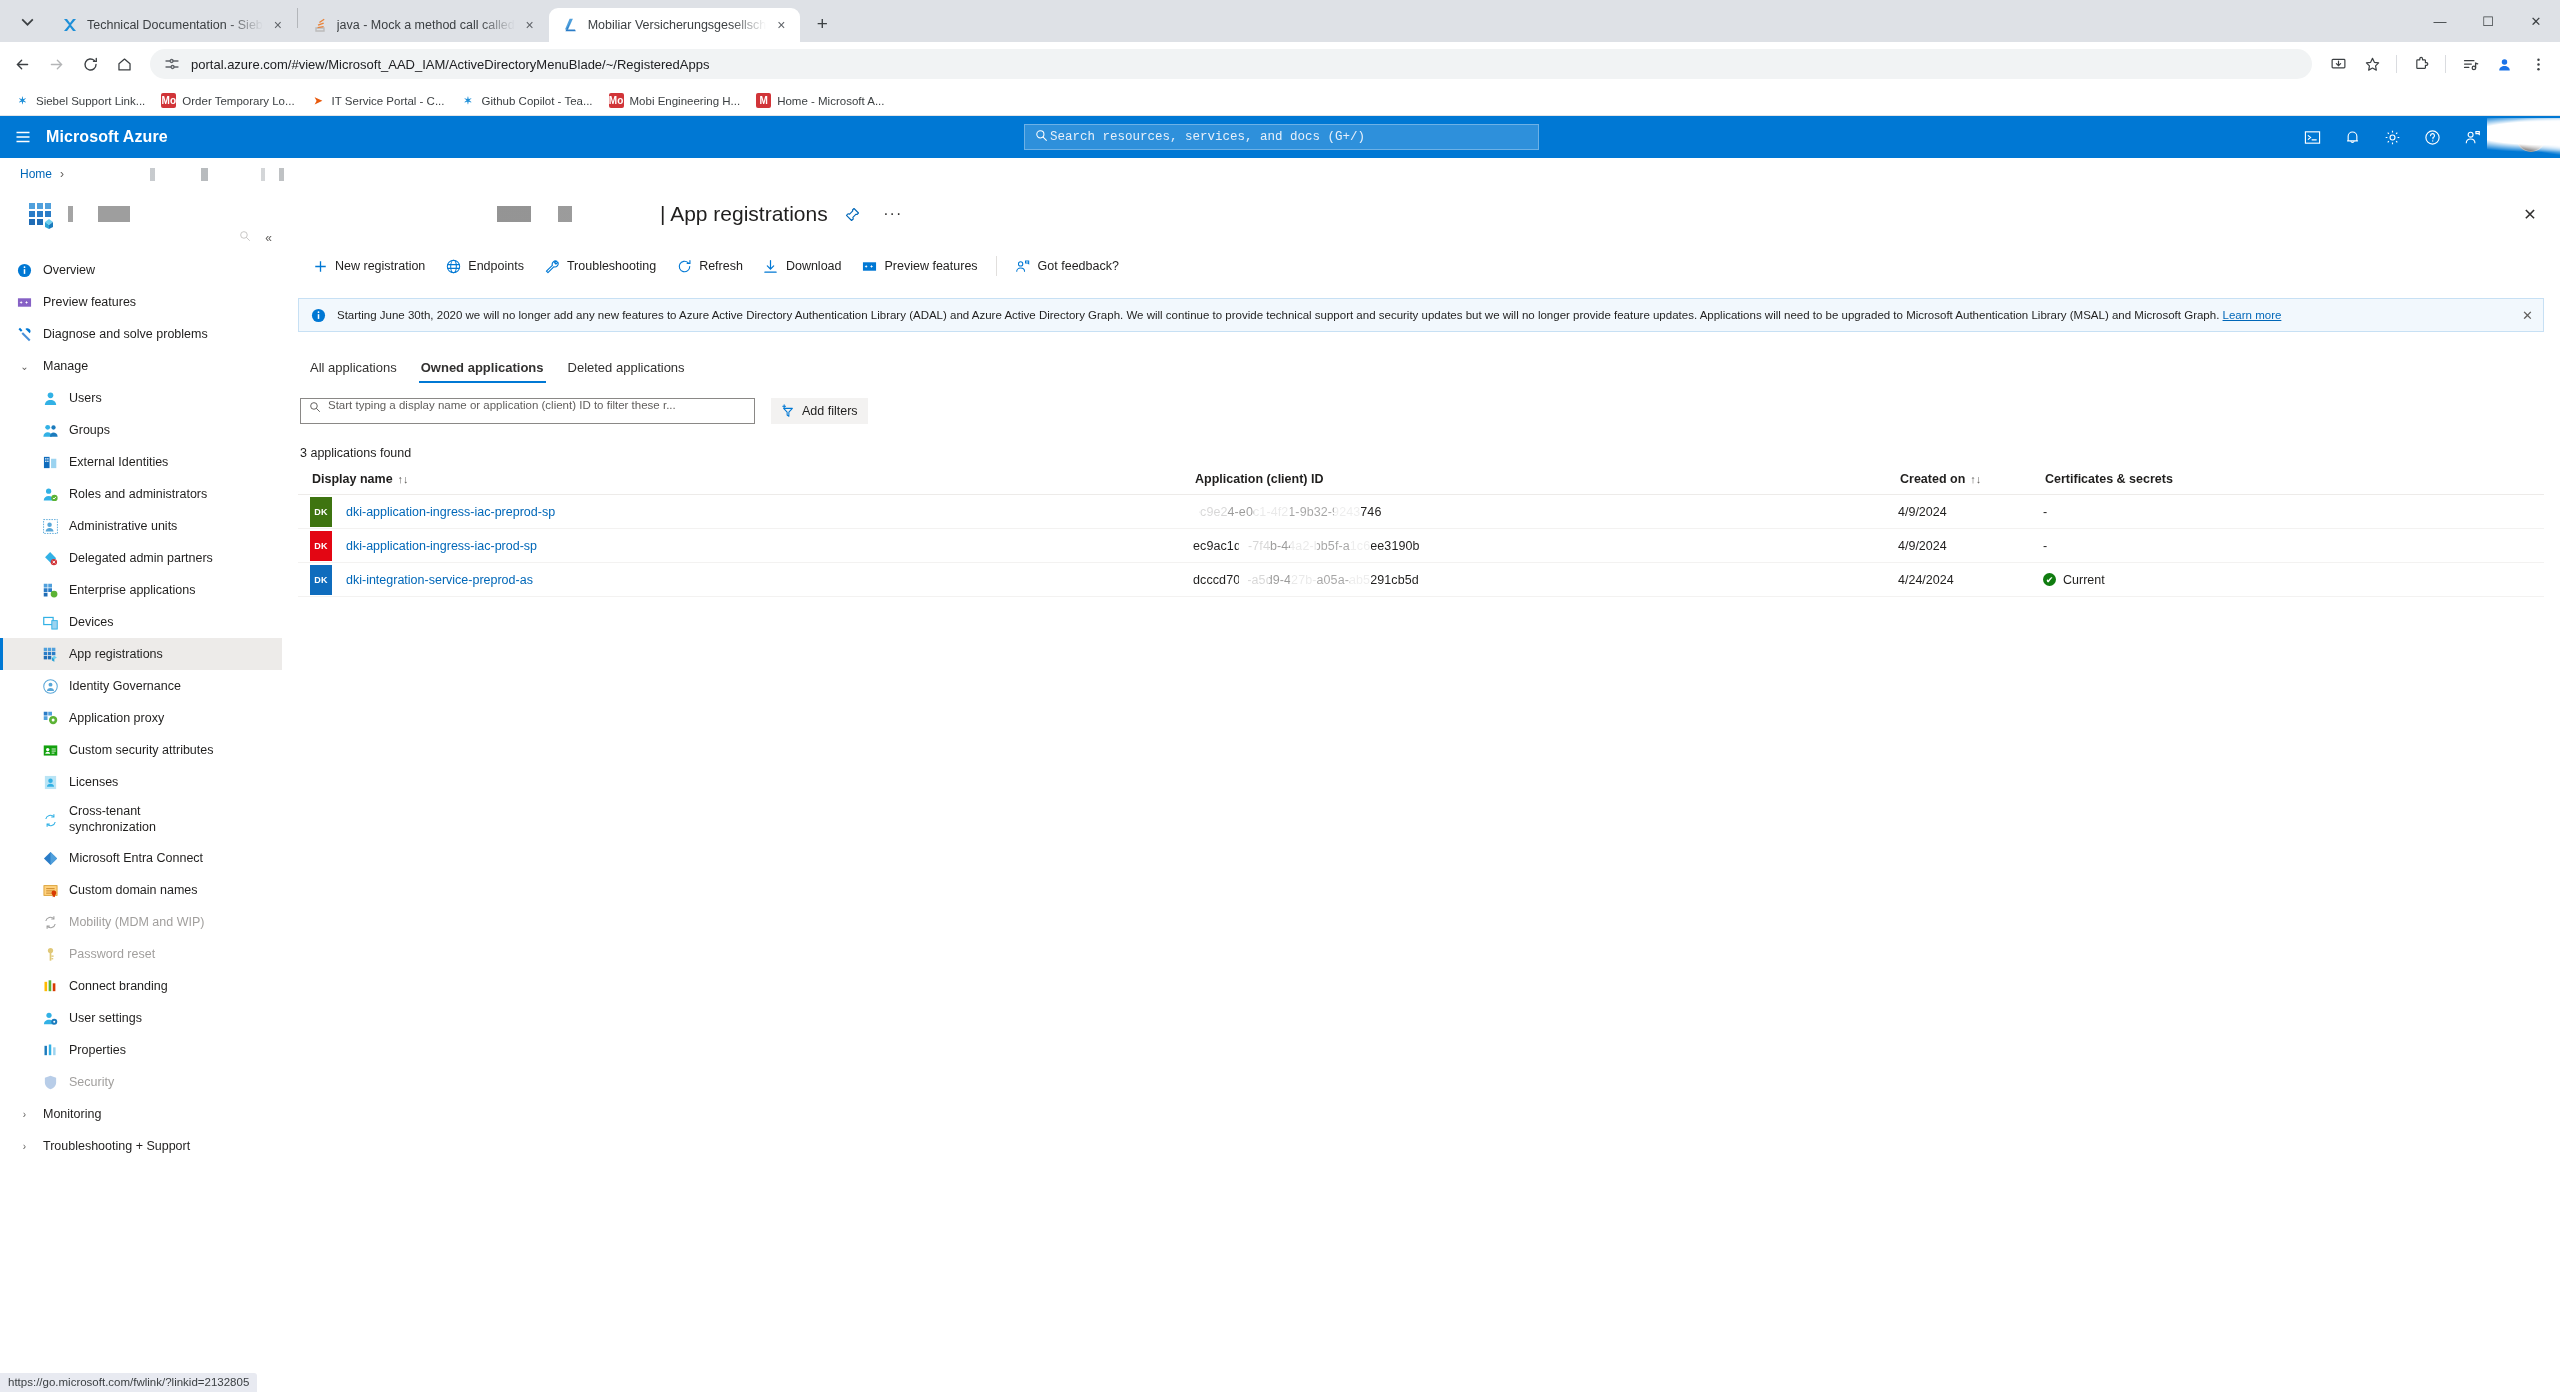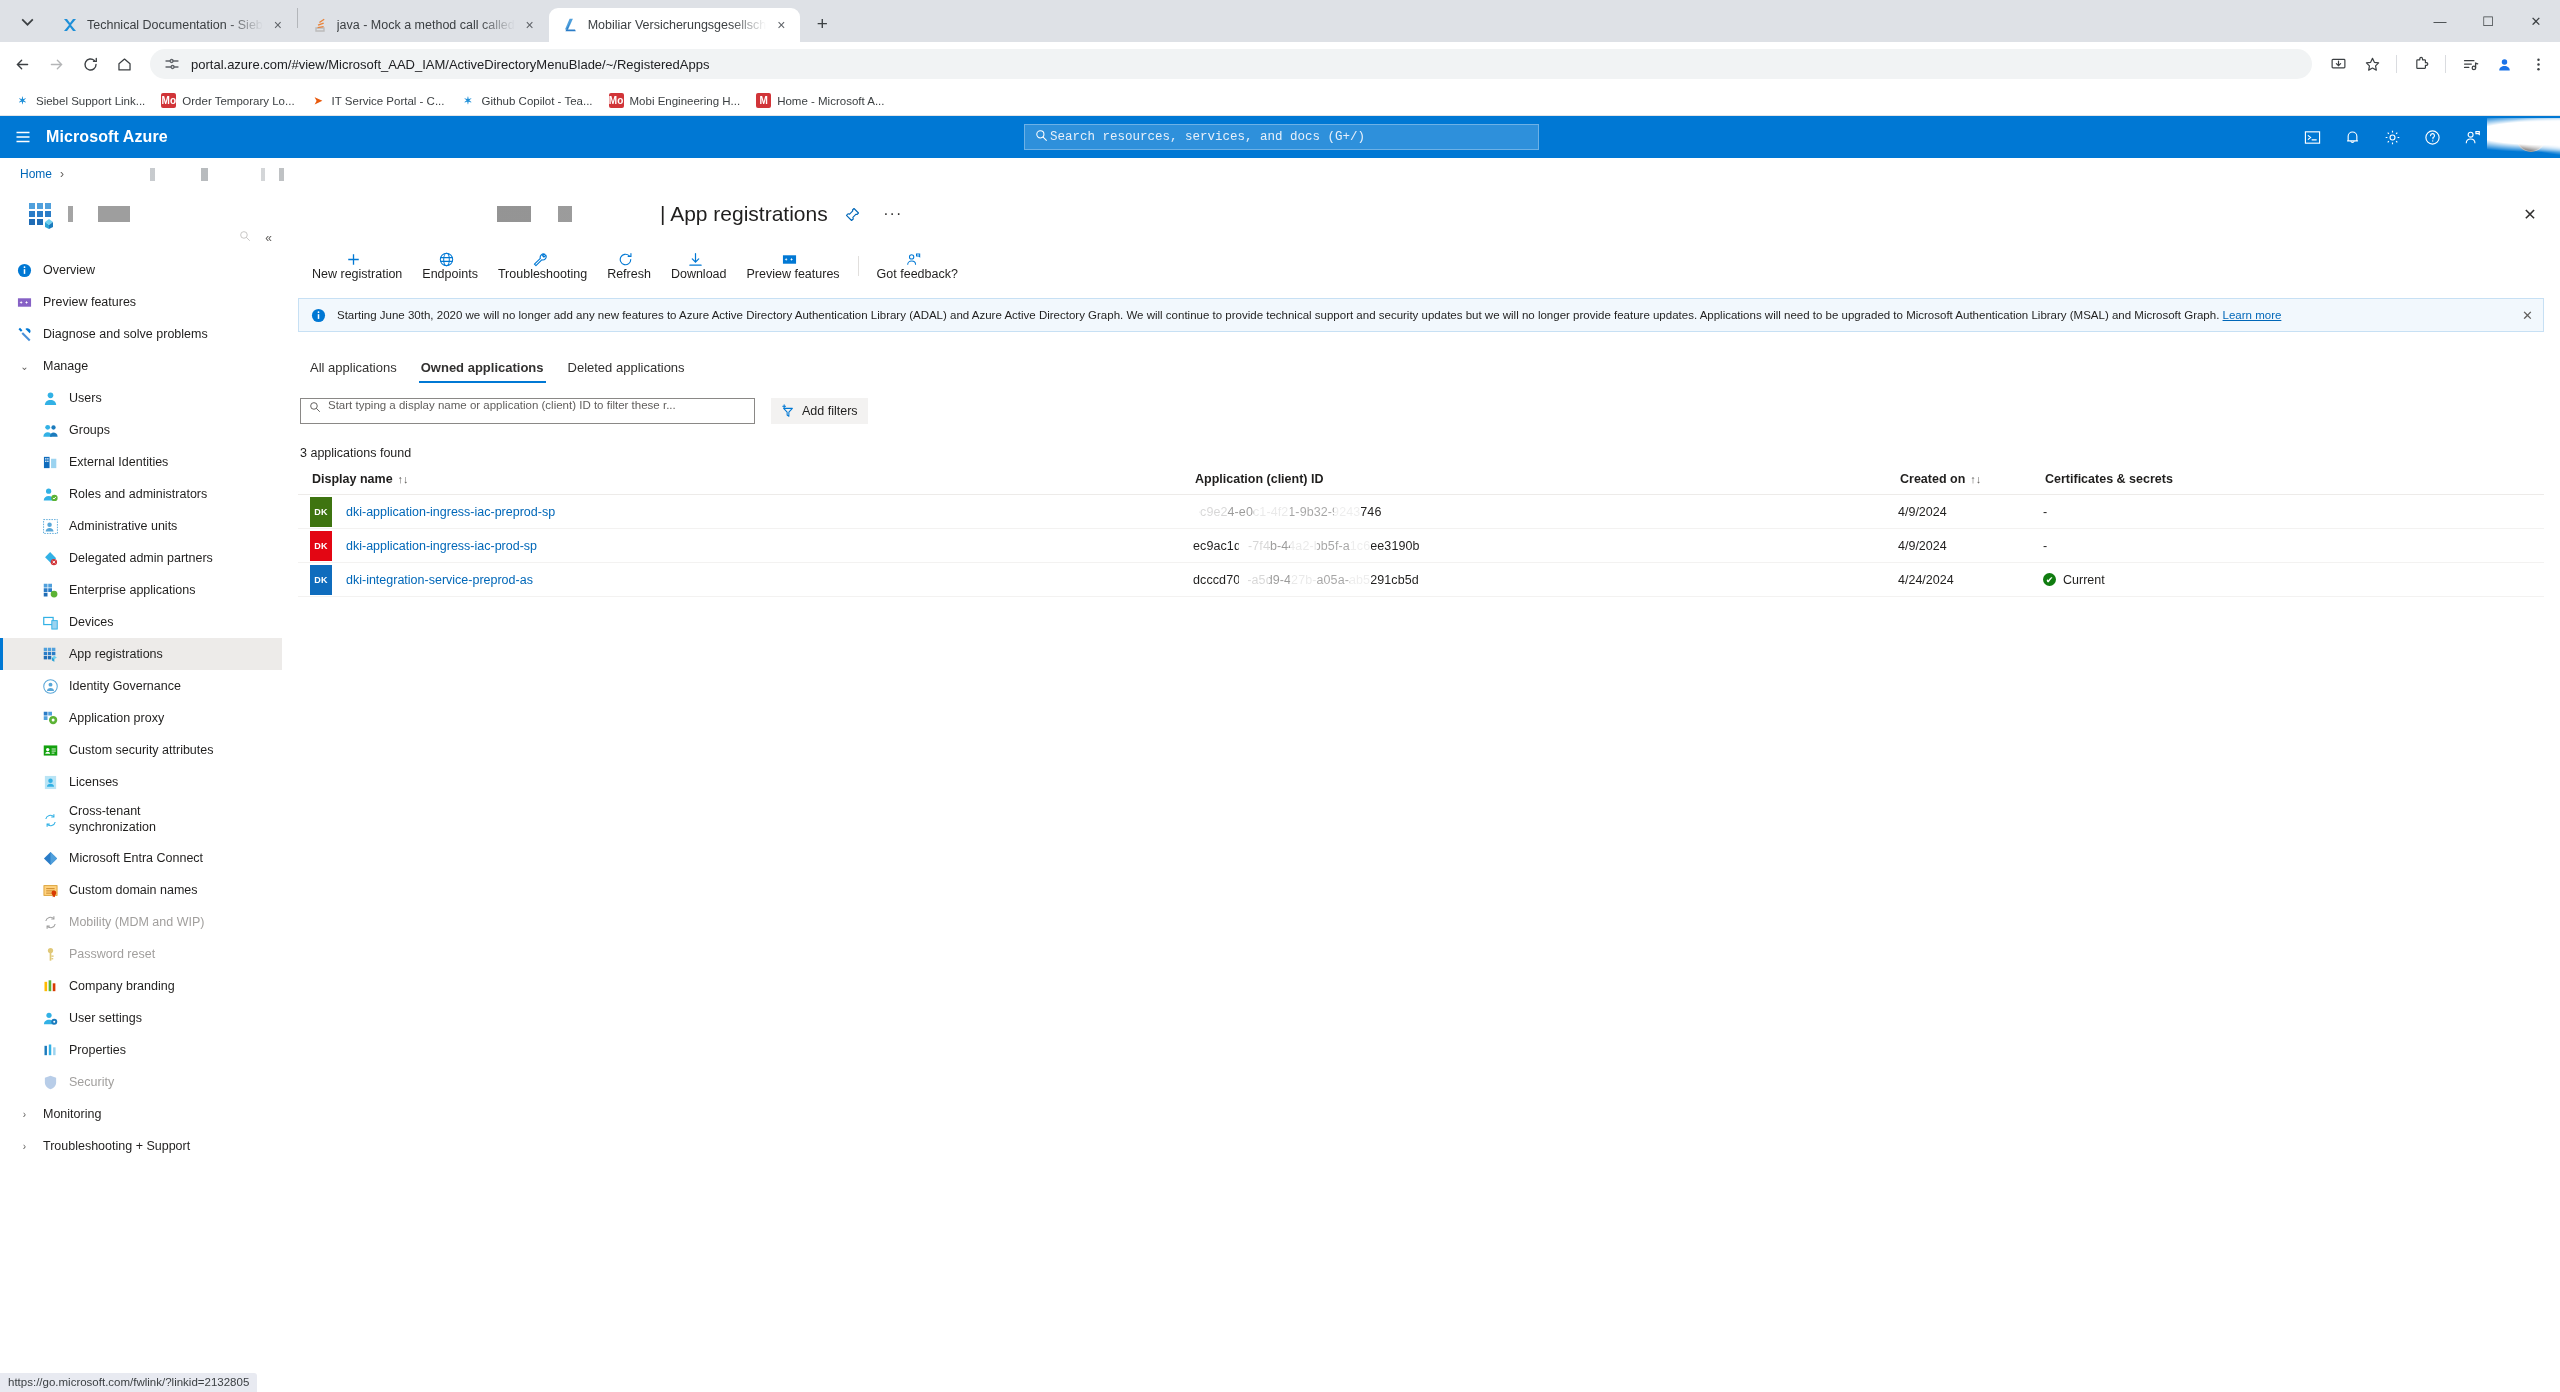--- a/index.html
+++ b/index.html
@@ -335,21 +335,20 @@
     padding-left: 4px;
   }
   .cmdbtn {
     display:flex; align-items:center;
     height: 30px;
     padding: 0 10px;
     font-size: 12.5px;
     color: #201f1e;
     cursor: pointer;
     white-space: nowrap;
-    flex-direction: column;
   }
   .cmdbtn .cmdico {
     width:16px;height:16px;flex:0 0 16px;
     margin-right:7px;
     display:flex;align-items:center;justify-content:center;
     color:#0078d4;
   }
   .cmd-sep { width:1px; height:20px; background:#e1dfdd; margin: 0 8px; }
 
   .banner {
@@ -964,21 +963,21 @@
           <span class="lbl">Password reset</span>
         </div>
         <div class="sbitem sub">
           <span class="sbico">
             <svg width="15" height="15" viewBox="0 0 16 16">
               <rect x="1.6" y="3" width="2.8" height="10" fill="#ffb900"></rect>
               <rect x="6" y="1.4" width="2.8" height="11.6" fill="#5cb335"></rect>
               <rect x="10.4" y="4.6" width="2.8" height="8.4" fill="#d83b01"></rect>
             </svg>
           </span>
-          <span class="lbl">Company branding</span>
+          <span class="lbl">Connect branding</span>
         </div>
         <div class="sbitem sub">
           <span class="sbico">
             <svg width="15" height="15" viewBox="0 0 16 16">
               <circle cx="6.4" cy="4.6" r="2.8" fill="#32b1e5"></circle>
               <path d="M1 14.2c0-3 2.4-4.8 5.4-4.8s5.4 1.8 5.4 4.8z" fill="#32b1e5"></path>
               <circle cx="12" cy="11.4" r="3.2" fill="#1b7bbd"></circle>
               <circle cx="12" cy="11.4" r="1.1" fill="#fff"></circle>
             </svg>
           </span>

